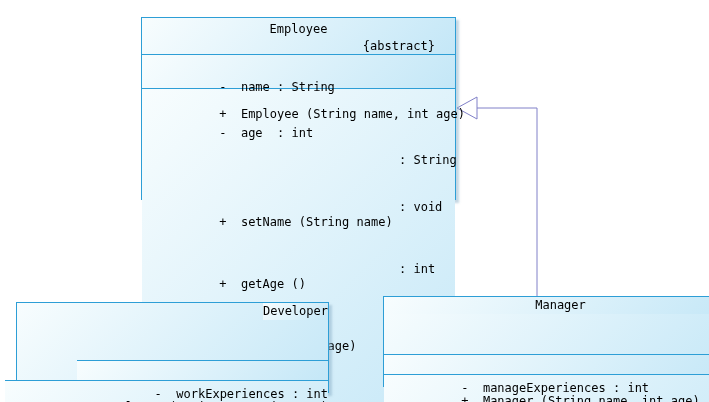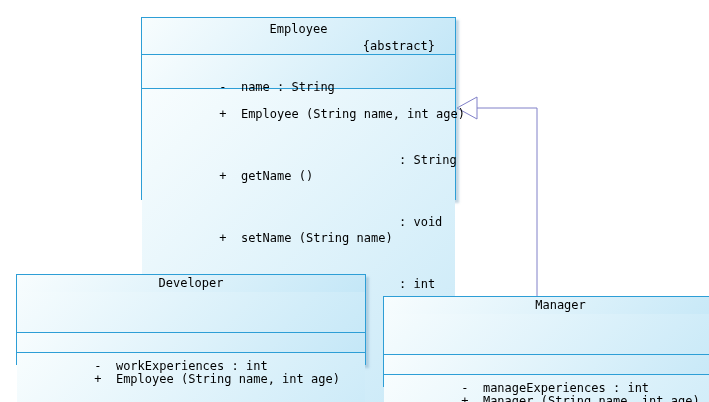--- a/index.html
+++ b/index.html
@@ -40,21 +40,21 @@
   }
   .class-box {
     position: absolute;
     border: 1px solid var(--border);
     box-shadow: 3px 3px 2px var(--shadow);
     display: flex;
     flex-direction: column;
     background: linear-gradient(135deg, var(--fill-a) 0%, var(--fill-b) 100%);
   }
   .box-employee { left: 141px; top: 17px;  width: 315px; height: 183px; }
-  .box-developer{ left: 16px;  top: 274px; width: 350px; height: 91px;  }
+  .box-developer{ left: 16px;  top: 302px; width: 313px; height: 91px; align-items: flex-end;  }
   .box-manager  { left: 383px; top: 296px; width: 355px; height: 91px;  }
 
   .compartment {
     background: linear-gradient(135deg, var(--fill-a) 0%, var(--fill-b) 100%);
   }
   .compartment + .compartment { border-top: 1px solid var(--border); }
 
   .title-comp { text-align: center; }
   .box-employee .title-comp { height: 38px; padding-top: 3px; }
   .box-developer .title-comp, .box-manager .title-comp {
@@ -106,30 +106,32 @@
   <div class="class-box box-employee">
     <div class="compartment title-comp">
       <span class="class-name">Employee</span>
       <span class="stereotype">{abstract}</span>
     </div>
     <div class="compartment attrs-comp">
       <ul class="member-list">
         <li class="member-row">
           <span class="member-sig">-  name : String</span>
         </li>
+        <li class="member-row">
+          <span class="member-sig">-  age  : int</span>
+        </li>
       </ul>
     </div>
     <div class="compartment methods-comp">
       <ul class="member-list">
         <li class="member-row">
           <span class="member-sig">+  Employee (String name, int age)</span>
           <span class="member-ret"></span>
         </li>
         <li class="member-row">
-          <span class="member-sig">+  getName ()</span>
           <span class="member-ret">: String</span>
         </li>
         <li class="member-row">
           <span class="member-sig">+  setName (String name)</span>
           <span class="member-ret">: void</span>
         </li>
         <li class="member-row">
           <span class="member-sig">+  getAge ()</span>
           <span class="member-ret">: int</span>
         </li>

